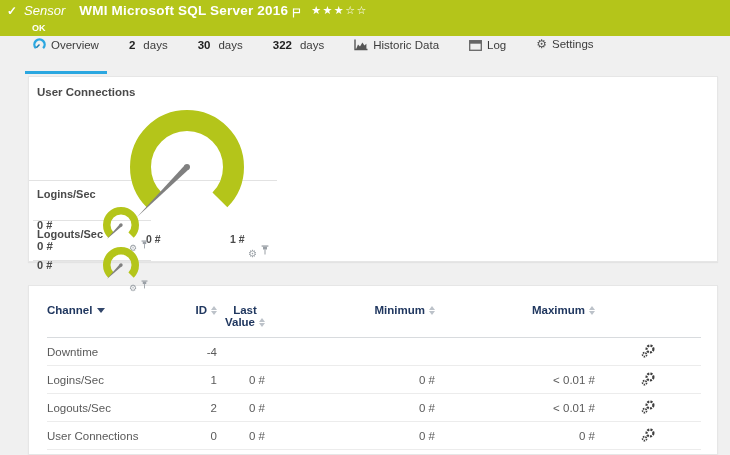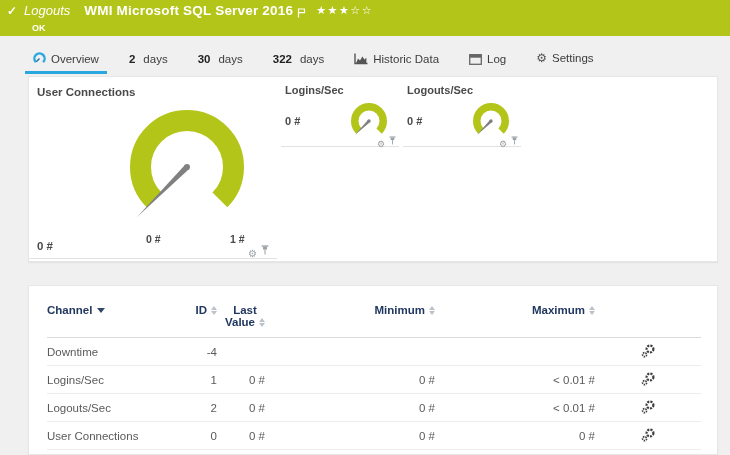--- a/index.html
+++ b/index.html
@@ -15,30 +15,30 @@
   .check { font-size:12px; font-weight:bold; margin-right:7px; }
   .kind { font-style:italic; font-size:13px; }
   .sensor-title { font-weight:bold; font-size:13.5px; margin-left:14px; letter-spacing:.2px; }
   .flagwrap { margin-left:4px; align-self:flex-start; margin-top:1px; }
   .stars { font-size:11px; letter-spacing:1.5px; margin-left:10px; align-self:flex-start; margin-top:1px; }
   .status-ok { font-size:9px; font-weight:bold; margin:3px 0 0 25px; }
 
   
   .tabs { display:flex; align-items:flex-end; margin:14px 0 0 25px; height:24px;
           font-size:11.5px; color:#3c3c3c; }
-  .tab { display:flex; align-items:center; gap:5px; padding:4px 8px 6px 8px;
+  .tab { display:flex; align-items:center; gap:5px; padding:4px 8px 20px 8px;
          cursor:pointer; border-bottom:3px solid transparent; white-space:nowrap; }
   .tab + .tab { margin-left:14px; }
   .tab.active { border-bottom-color:#2ba7e0; }
   .tab b { font-weight:bold; color:#222; margin-right:3px; }
   .tab .ticon { display:inline-flex; }
 
   
   .panel { background:#fff; width:690px; margin-left:28px;
-           border:1px solid #e6e6e6; box-shadow:0 1px 1px rgba(0,0,0,.05); }
+           border:1px solid #e6e6e6; box-shadow:0 1px 1px rgba(0,0,0,.05);flex-direction:column; }
   .panel-gauges { margin-top:2px; height:186px; display:flex; align-items:flex-start; }
   .panel-table  { margin-top:23px; height:170px; overflow:hidden; padding:18px 18px 0 18px; }
 
   
   .widget { position:relative; border-bottom:1px solid #e2e2e2; }
   .widget-big { width:248px; height:182px; }
   .widget-small { width:118px; height:70px; margin-left:4px; }
   .w-title { position:absolute; font-size:11.5px; font-weight:bold; color:#4a4a4a; }
   .widget-big .w-title { left:8px; top:9px; }
   .widget-small .w-title { left:4px; top:7px; font-size:11px; }
@@ -80,21 +80,21 @@
   .chset { cursor:pointer; display:inline-block; }
 </style>
 </head>
 <body>
 
 <div class="page">
 
   <header class="topbar">
     <div class="row1">
       <span class="check">✓</span>
-      <span class="kind">Logouts</span>
+      <span class="kind">Sensor</span>
       <span class="sensor-title">WMI Microsoft SQL Server 2016</span>
       <span class="flagwrap"><svg width="9" height="10" viewBox="0 0 9 10">
             <path d="M1.5 0.5 V9.5" stroke="#fff" stroke-width="1.2" fill="none"></path>
             <path d="M1.5 1 H7.5 V4.6 H1.5" stroke="#fff" stroke-width="1.1" fill="none"></path>
           </svg></span>
       <span class="stars">★★★☆☆</span>
     </div>
     <div class="status-ok">OK</div>
   </header>
 

